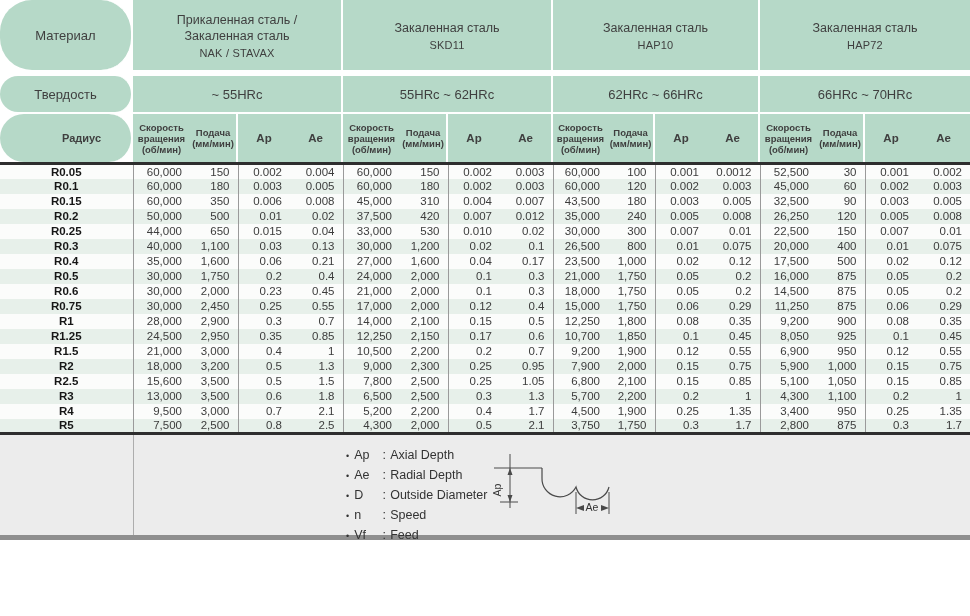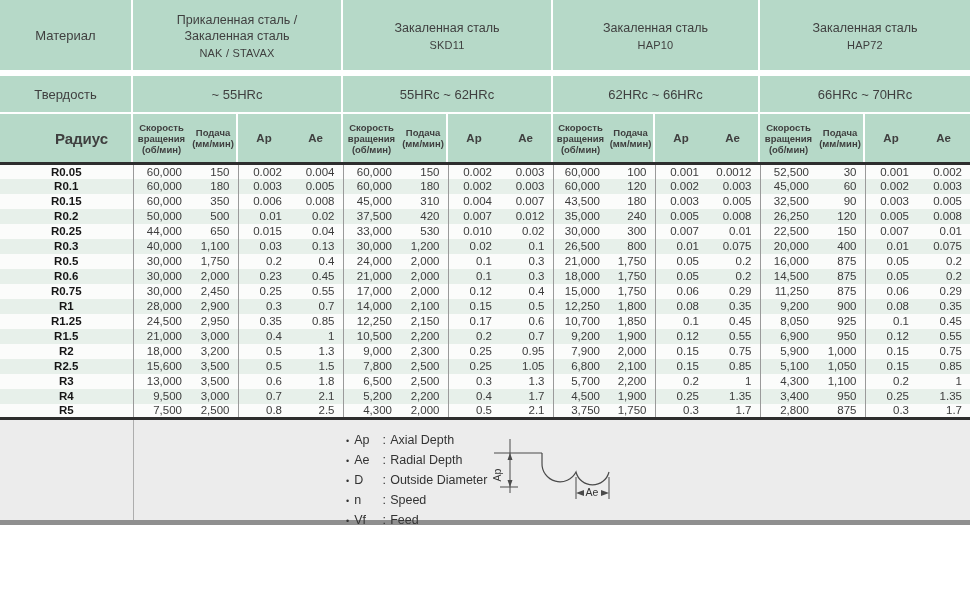--- a/index.html
+++ b/index.html
@@ -19,21 +19,21 @@
   .hrow1{height:70px;}
   .hrow1 .hcell{font-size:13px;}
   .hrow1 .mat{white-space:pre-line;font-size:12.5px;line-height:16px;}
   .hrow1 .grade{font-size:11px;margin-top:3px;letter-spacing:.2px;}
   .hgap{height:6px;background:#fff;width:970px;}
   .hrow2{height:36px;}
   .hrow2 .hcell{font-size:13px;}
   .hrow3{height:50px;border-top:2px solid #fff;}
   .hrow3 .hcell{font-size:9.5px;line-height:11px;padding:0 1px;font-weight:bold;}
   .hrow3 .apae{font-size:11.5px;}
-  .w-radius{width:133px;}
+  .w-radius{width:133px;border-radius:32px;}
   .w-sec{width:210px;}
   .w-sec3{width:207px;}
   .w-speed{width:57px;}  .w-feed{width:48px;}
   .w-speed3{width:55px;} .w-feed3{width:47px;}
   .w-ap{width:52px;}     .w-ae{width:53px;}
   
   table.data{
     width:970px;border-collapse:collapse;table-layout:fixed;
     border-top:3px solid #2e2e2e;border-bottom:3px solid #2e2e2e;
   }
@@ -93,21 +93,21 @@
 
   <div class="hrow hrow2">
     <div class="hcell w-radius bw">Твердость</div>
     <div class="hcell w-sec bw">~ 55HRc</div>
     <div class="hcell w-sec bw">55HRc ~ 62HRc</div>
     <div class="hcell w-sec3 bw">62HRc ~ 66HRc</div>
     <div class="hcell w-sec">66HRc ~ 70HRc</div>
   </div>
 
   <div class="hrow hrow3">
-    <div class="hcell w-radius bw" style="font-size:15px;padding-left:33px;">Радиус</div>
+    <div class="hcell w-radius bw" style="font-size:11px;padding-left:33px;">Радиус</div>
 
     <div class="hcell w-speed">Скорость вращения (об/мин)</div>
     <div class="hcell w-feed bw">Подача (мм/мин)</div>
     <div class="hcell w-ap apae">Ap</div>
     <div class="hcell w-ae apae bw">Ae</div>
 
     <div class="hcell w-speed">Скорость вращения (об/мин)</div>
     <div class="hcell w-feed bw">Подача (мм/мин)</div>
     <div class="hcell w-ap apae">Ap</div>
     <div class="hcell w-ae apae bw">Ae</div>
@@ -250,20 +250,39 @@
           <td>0.02</td>
           <td class="bR">0.1</td>
           <td>26,500</td>
           <td class="bR">800</td>
           <td>0.01</td>
           <td class="bR">0.075</td>
           <td>20,000</td>
           <td class="bR">400</td>
           <td>0.01</td>
           <td>0.075</td>
+        </tr>
+        <tr>
+          <th class="radius">R0.4</th>
+          <td>35,000</td>
+          <td class="bR">1,600</td>
+          <td>0.06</td>
+          <td class="bR">0.21</td>
+          <td>27,000</td>
+          <td class="bR">1,600</td>
+          <td>0.04</td>
+          <td class="bR">0.17</td>
+          <td>23,500</td>
+          <td class="bR">1,000</td>
+          <td>0.02</td>
+          <td class="bR">0.12</td>
+          <td>17,500</td>
+          <td class="bR">500</td>
+          <td>0.02</td>
+          <td>0.12</td>
         </tr>
         <tr>
           <th class="radius">R0.5</th>
           <td>30,000</td>
           <td class="bR">1,750</td>
           <td>0.2</td>
           <td class="bR">0.4</td>
           <td>24,000</td>
           <td class="bR">2,000</td>
           <td>0.1</td>

